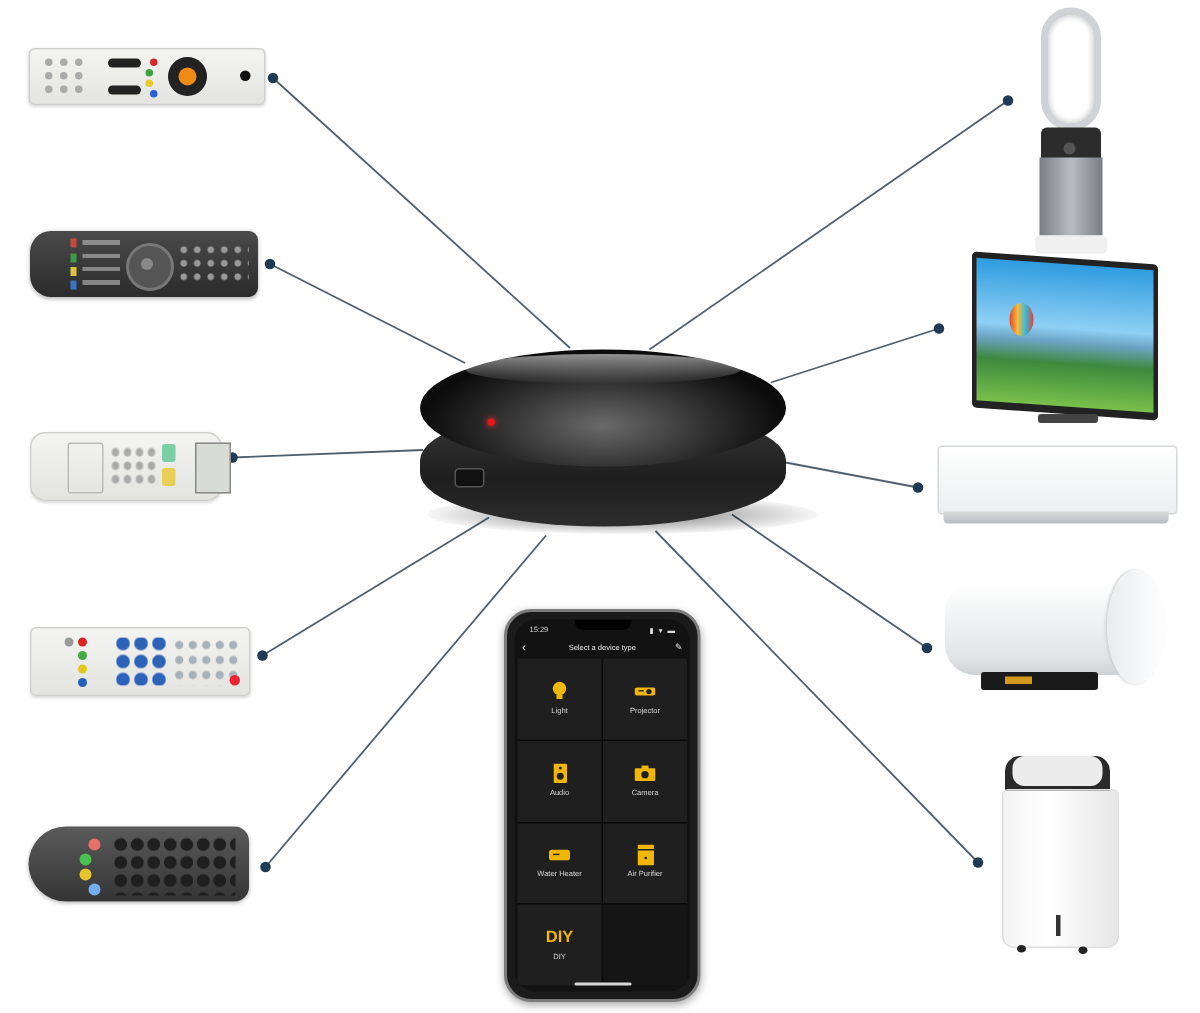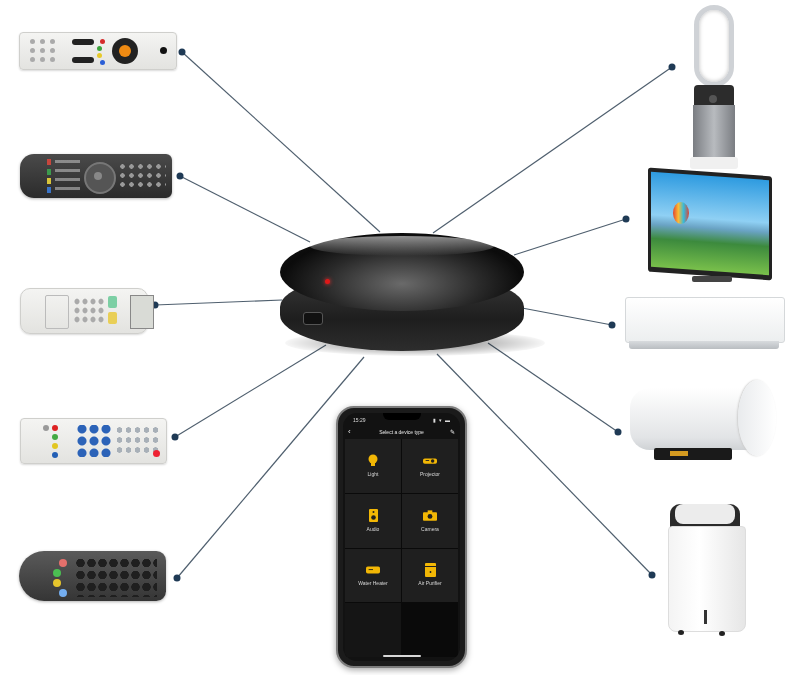--- a/index.html
+++ b/index.html
@@ -234,17 +234,21 @@
       <div class="cell">
         <span class="ic">
           <svg width="11" height="14" viewBox="0 0 11 14">
               <rect x="0" y="0" width="11" height="14" rx="1" fill="#f2b705"></rect>
               <rect x="0" y="3" width="11" height="1" fill="#1f1f1f"></rect>
               <circle cx="5.5" cy="9" r="0.9" fill="#1f1f1f"></circle>
             </svg>
         </span>
         <span class="lbl">Air Purifier</span>
       </div>
+      <div class="cell">
+        <span class="ic diy">DIY</span>
+        <span class="lbl">DIY</span>
+      </div>
       <div class="cell empty"></div>
     </div>
     <div class="homebar"></div>
   </div>
 </div>
 
 </body></html>

